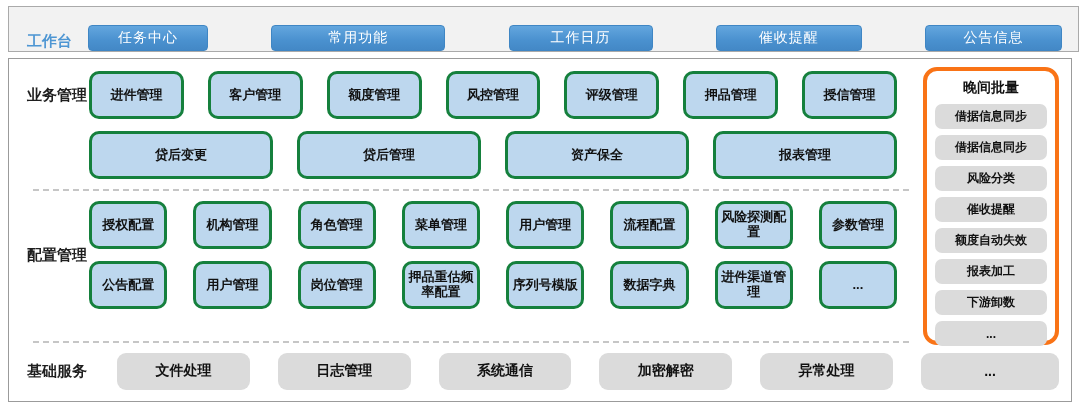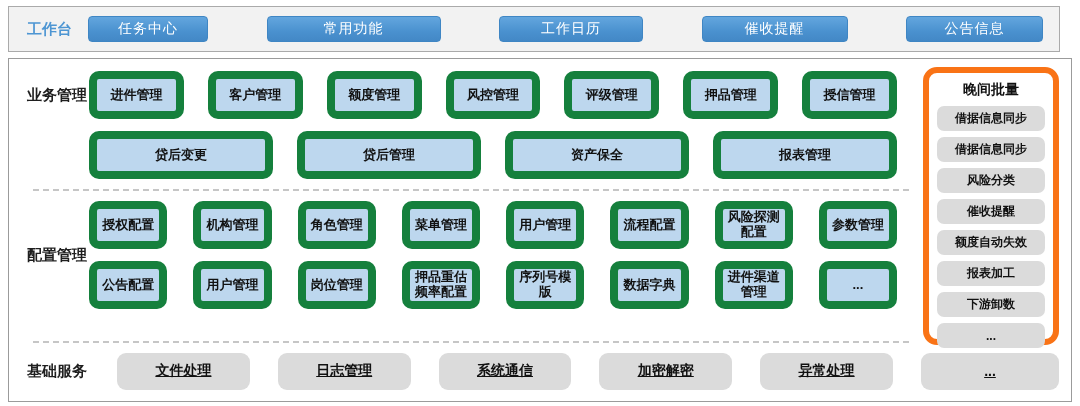--- a/index.html
+++ b/index.html
@@ -1,23 +1,23 @@
 <!DOCTYPE html>
 <html><head>
 <meta charset="utf-8">
 <style>
   * { margin:0; padding:0; box-sizing:border-box; }
   html,body { width:1080px; height:406px; background:#ffffff;
     font-family:"Liberation Sans","DejaVu Sans",sans-serif; }
   .stage { position:relative; width:1080px; height:406px; background:#fff; overflow:hidden; }
 
   
-  .topbar { position:absolute; left:8px; right:20px; top:6px; height:46px;
+  .topbar { position:absolute; left:8px; right:1px; top:6px; height:46px;
     background:#f2f2f2; border:1px solid #aaaaaa;
-    display:flex; align-items:center; padding:0 16px 0 18px; }
+    display:flex; align-items:flex-end; padding:0 16px 0 18px; }
   .topbar-label { color:#4e96d3; font-size:15px; font-weight:bold; white-space:nowrap; }
   .top-btns { flex:1; display:flex; justify-content:space-between; align-items:center; margin-left:16px; }
   .top-btn { height:26px; border-radius:4px; color:#fff; font-size:14px;
     background:linear-gradient(180deg,#63a6de 0%,#4a91cf 60%,#4388c6 100%);
     border:1px solid #3f86c4; display:flex; align-items:center; justify-content:center;
     letter-spacing:1px; }
   .top-btns .top-btn:nth-of-type(1){ width:120px; }
   .top-btns .top-btn:nth-of-type(2){ width:174px; }
   .top-btns .top-btn:nth-of-type(3){ width:144px; }
   .top-btns .top-btn:nth-of-type(4){ width:146px; }
@@ -31,42 +31,42 @@
   .content { flex:1; display:flex; flex-direction:column; min-width:0; }
 
   .section { display:flex; }
   .sec-label { width:72px; padding-left:10px; font-size:15px; font-weight:bold; color:#1f1f1f;
     display:flex; align-items:center; white-space:nowrap; }
   .sec-label.top-align { align-self:flex-start; height:48px; }
   .sec-label.mid-align { align-self:center; }
   .rows { flex:1; display:flex; flex-direction:column; gap:12px; min-width:0; }
   .box-row { display:flex; gap:24px; padding-right:14px; }
   .box-row.cfg { gap:26px; }
-  .bbox { flex:1; height:48px; background:#bdd7ee; border:8px solid #15803d; border-radius:10px;
+  .bbox { flex:1; height:48px; background:#bdd7ee; border:3px solid #15803d; border-radius:10px;
     display:flex; align-items:center; justify-content:center; text-align:center;
     font-size:13px; font-weight:bold; color:#111; line-height:1.15; padding:1px 3px; }
 
   .divider { border:0; border-top:2px dashed #c6c6c6; margin:10px 2px 10px 16px; }
   .divider.bottom { margin-top:auto; margin-bottom:4px; }
   .sect-business { margin-top:4px; }
 
   
-  .sidebar { width:136px; margin:0 2px 2px 12px; border:6px solid #f97316; border-radius:14px;
+  .sidebar { width:136px; margin:0 2px 2px 12px; border:4px solid #f97316; border-radius:14px;
     padding:7px 8px 8px; display:flex; flex-direction:column; background:#fff; }
   .sidebar-title { text-align:center; font-size:14px; font-weight:bold; color:#111; margin:1px 0 7px; }
   .side-items { display:flex; flex-direction:column; gap:6px; flex:1; }
   .side-item { height:25px; background:#dbdbdb; border-radius:7px;
     display:flex; align-items:center; justify-content:center;
     font-size:12px; font-weight:bold; color:#111; white-space:nowrap; }
 
   
   .base-row { display:flex; align-items:center; gap:28px; height:40px; margin-top:4px; }
   .gbox { flex:1; height:37px; background:#dbdbdb; border-radius:9px;
     display:flex; align-items:center; justify-content:center;
-    font-size:14px; font-weight:bold; color:#111;text-decoration:underline; }
+    font-size:14px; font-weight:bold; color:#111; }
   .base-row .gbox:last-child { flex:0 0 138px; margin-right:2px; }
 </style>
 </head>
 <body>
 
 <div class="stage">
 
   <div class="topbar">
     <span class="topbar-label">工作台</span>
     <div class="top-btns">

